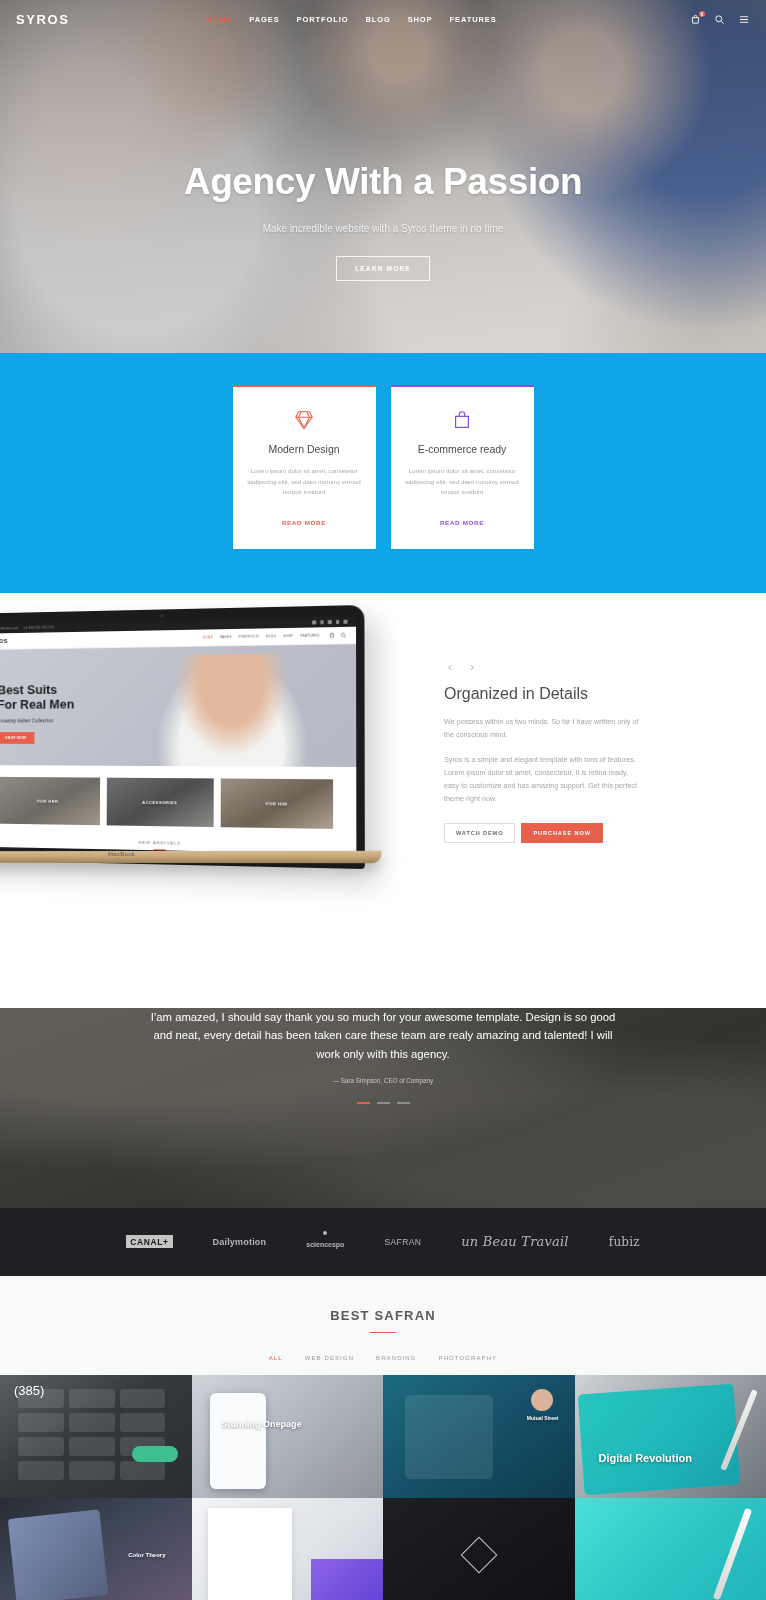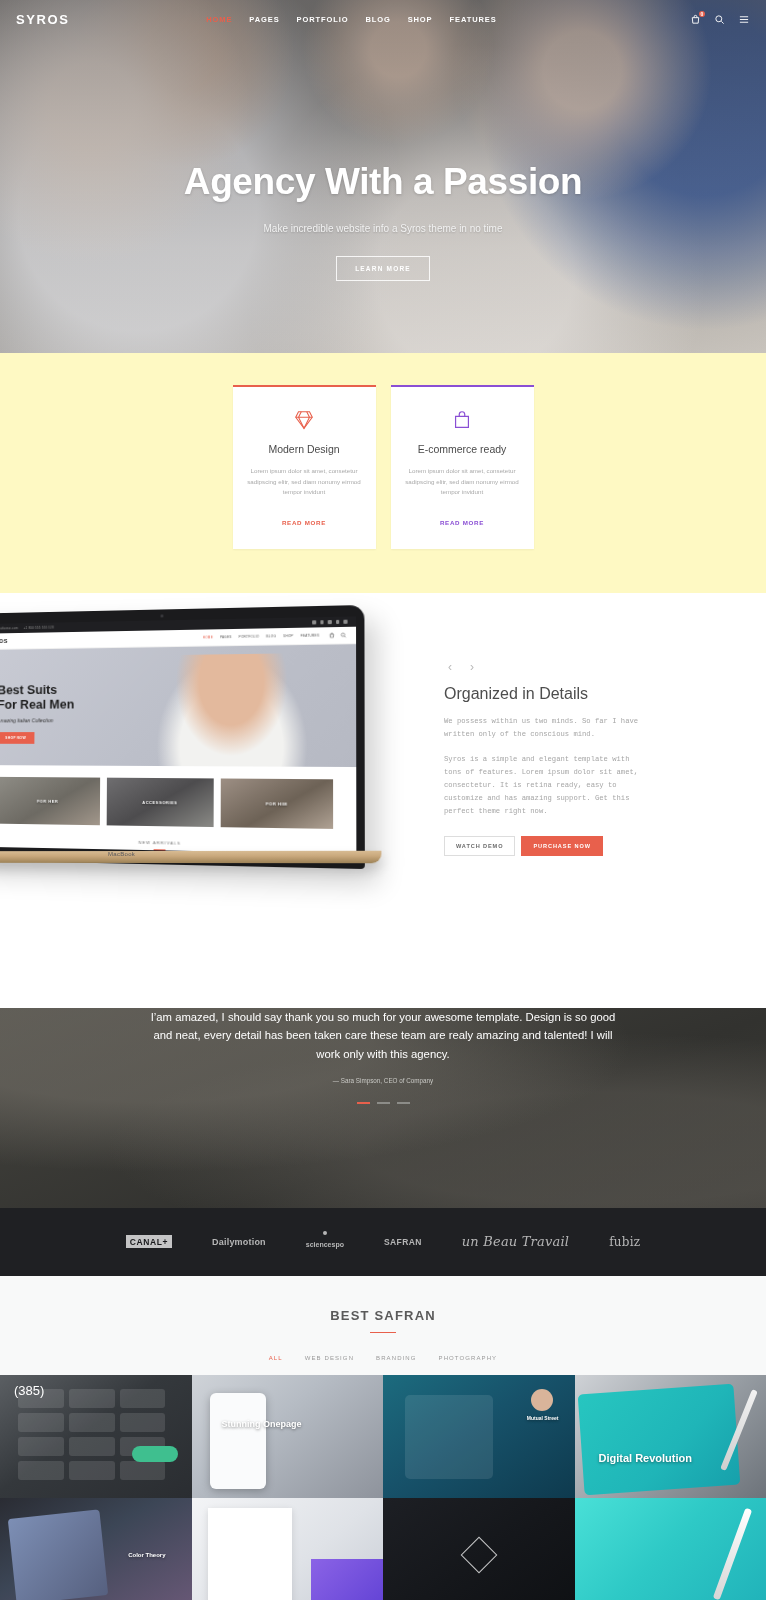--- a/index.html
+++ b/index.html
@@ -80,21 +80,21 @@
   }
   .hero-btn {
     display: inline-block; margin-top: 22px;
     border: 1px solid rgba(255,255,255,0.85);
     color: #fff; font-size: 6.5px; font-weight: 700; letter-spacing: 1.2px;
     padding: 8px 18px; cursor: pointer; background: transparent;
   }
 
   
   .features {
-    background: #fef9c3;
+    background: #0ea5e9;
     padding: 32px 0 44px;
   }
   .features-row {
     display: flex; justify-content: center; gap: 15px;
   }
   .fcard {
     width: 143px; background: #fff;
     border-top: 2px solid #e8604c;
     padding: 22px 14px 20px;
     text-align: center;
@@ -206,21 +206,21 @@
   }
 
   .showcase-txt { padding: 68px 125px 0 14px; width: 336px; }
   .arrows { display: flex; gap: 10px; margin-bottom: 12px; }
   .arrow {
     width: 12px; height: 12px; cursor: pointer;
     display: flex; align-items: center; justify-content: center;
     color: #b9b9b9; font-size: 12px; line-height: 1;
   }
   .sc-title { font-size: 16px; color: #4d4d4d; margin-bottom: 12px; font-weight: 400; }
-  .sc-p { font-size: 7.2px; line-height: 13px; color: #a6a6a6; margin-bottom: 12px; font-family: Liberation Mono, monospace; }
+  .sc-p { font-size: 7.2px; line-height: 13px; color: #a6a6a6; margin-bottom: 12px; }
   .sc-btns { display: flex; gap: 6px; margin-top: 18px; }
   .btn-ghost {
     border: 1px solid #dddddd; color: #6b6b6b; background: #fff;
     font-size: 5.6px; font-weight: 700; letter-spacing: 0.9px;
     padding: 6px 11px; cursor: pointer;
   }
   .btn-solid {
     background: #e8604c; color: #fff; border: 1px solid #e8604c;
     font-size: 5.6px; font-weight: 700; letter-spacing: 0.9px;
     padding: 6px 11px; cursor: pointer;
@@ -263,21 +263,21 @@
     background: #e9e9e9; color: #17171a; font-weight: 700;
     font-size: 8.5px; letter-spacing: 0.6px; padding: 1.5px 4px;
     font-family: "Liberation Sans", sans-serif;
   }
   .logo-daily { font-weight: 700; font-size: 9px; }
   .logo-sp { font-weight: 700; font-size: 7px; letter-spacing: 0; position: relative; padding-top: 6px; }
   .logo-sp:before {
     content: ""; position: absolute; top: -1px; left: 50%; transform: translateX(-50%);
     width: 4px; height: 4px; border-radius: 50%; background: #d6d6d6;
   }
-  .logo-safran { font-weight: 700; font-size: 8.5px; letter-spacing: 0.4px; }
+  .logo-safran { font-weight: 400; font-size: 8.5px; letter-spacing: 0.4px; }
   .logo-beau { font-family: "DejaVu Serif", serif; font-style: italic; font-size: 13px; line-height: 9px; }
   .logo-fubiz { font-family: "DejaVu Serif", serif; font-size: 12px; }
 
   
   .works { background: #f8f9f9; padding: 32px 0 0; text-align: center; }
   .works-title { font-size: 13px; color: #5a5a5a; letter-spacing: 1.2px; }
   .works-div { width: 26px; height: 1.5px; background: #e8604c; margin: 9px auto 0; }
   .works-filters {
     display: flex; justify-content: center; gap: 22px; padding: 22px 0 14px;
   }
@@ -394,21 +394,21 @@
           </svg>
         </span>
       </div>
     </nav>
 
     <div class="hero-body">
       <h1 class="hero-title">
         <br>
         <span>Agency With a Passion</span>
       </h1>
-      <p class="hero-sub">Make incredible website info a Syros theme in no time</p>
+      <p class="hero-sub">Make incredible website with a Syros theme in no time</p>
       <a class="hero-btn">LEARN MORE</a>
     </div>
   </section>
 
   <section class="features">
     <div class="features-row">
 
       <div class="fcard">
         <div class="fcard-icon">
           <svg width="22" height="22" viewBox="0 0 24 24" fill="none" stroke="#e8604c" stroke-width="1.2">

